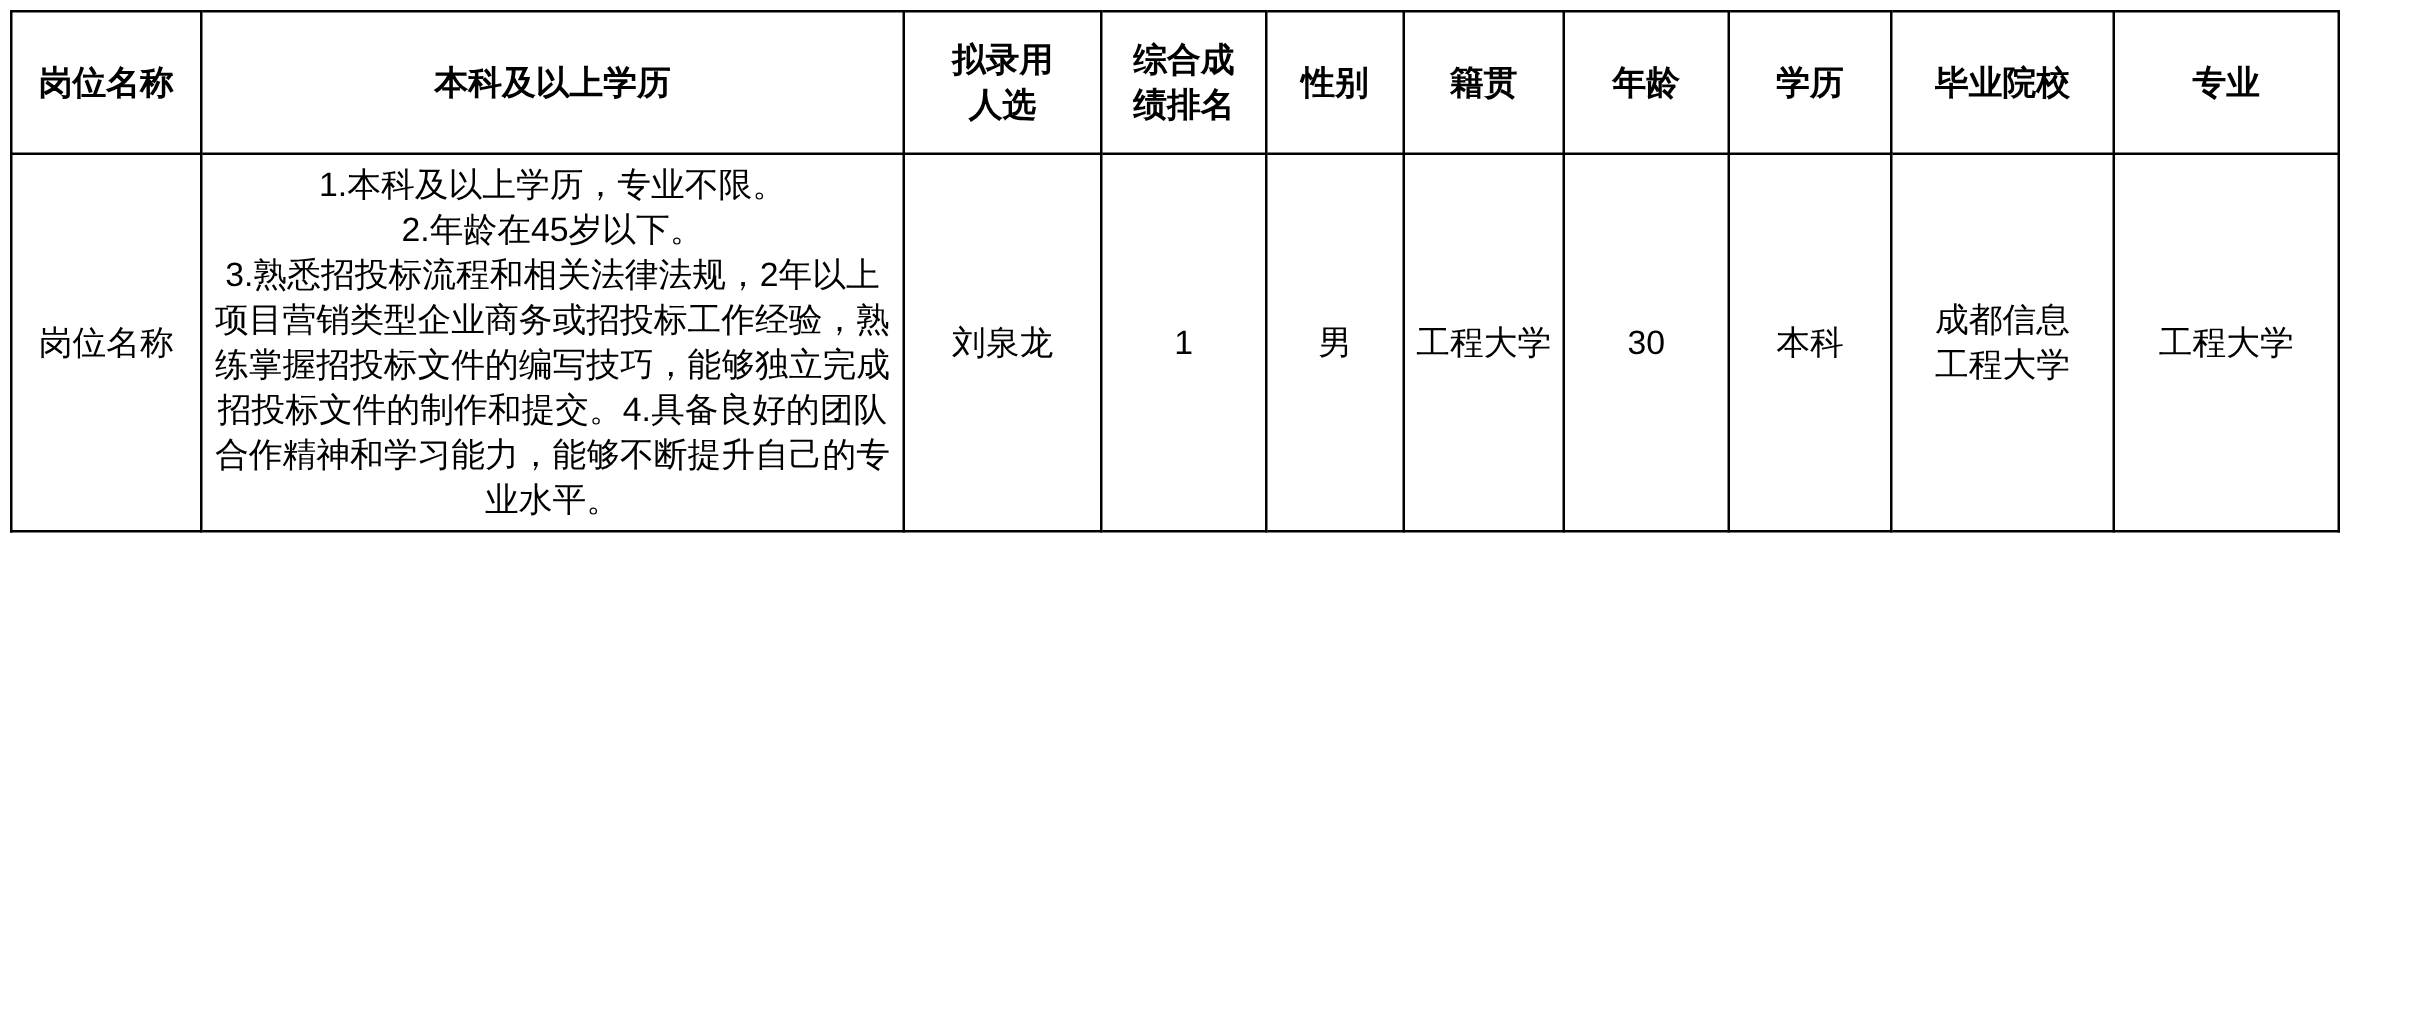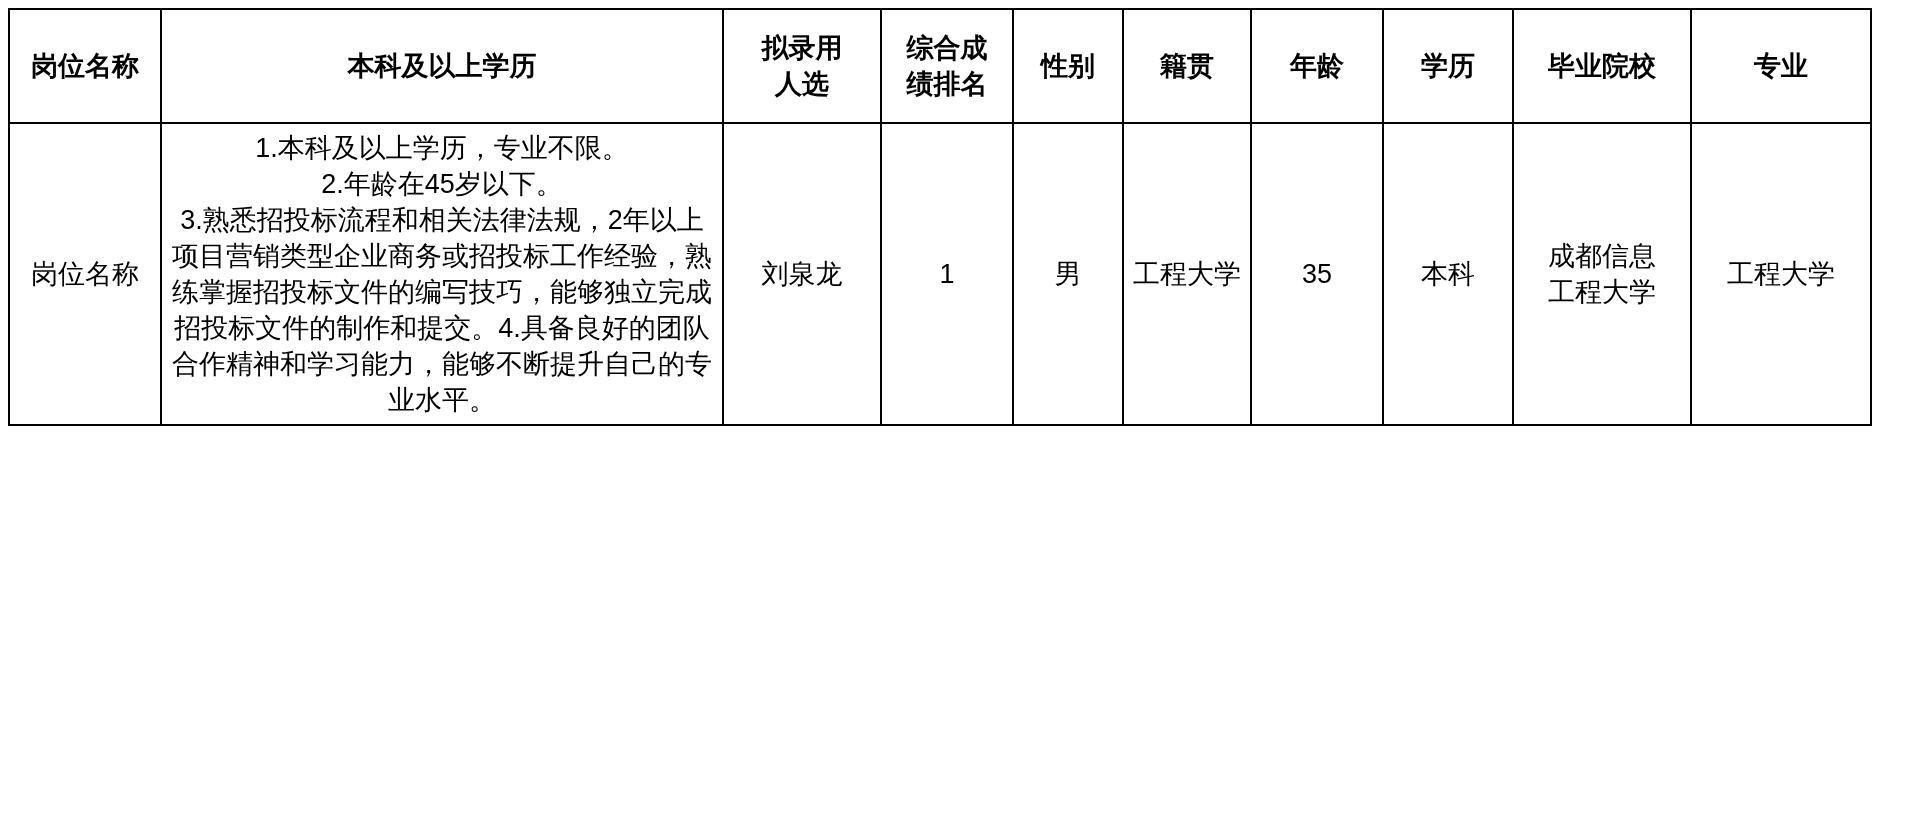--- a/index.html
+++ b/index.html
@@ -141,21 +141,21 @@
         <td>
             <span class="cell-wrap">1</span>
           </td>
         <td>
             <span class="cell-wrap">男</span>
           </td>
         <td>
             <span class="cell-wrap">工程大学</span>
           </td>
         <td>
-            <span class="cell-wrap">35</span>
+            <span class="cell-wrap">30</span>
           </td>
         <td>
             <span class="cell-wrap">本科</span>
           </td>
         <td>
             <span class="cell-wrap">成都信息
 工程大学</span>
           </td>
         <td>
             <span class="cell-wrap">工程大学</span>

